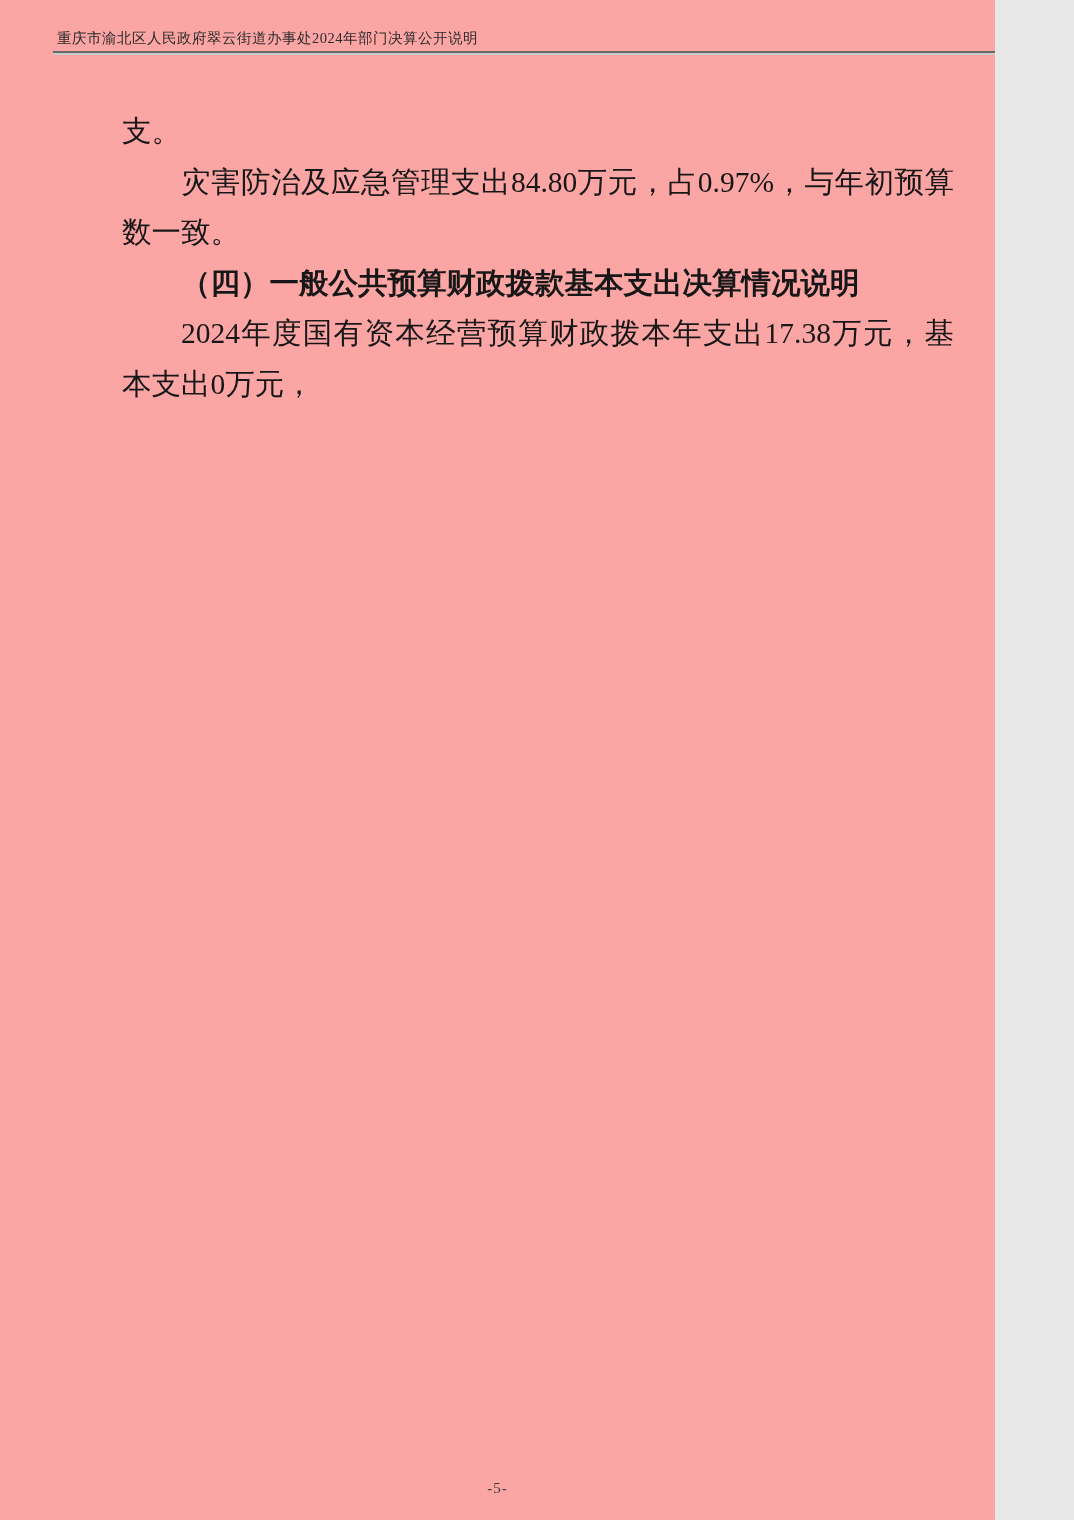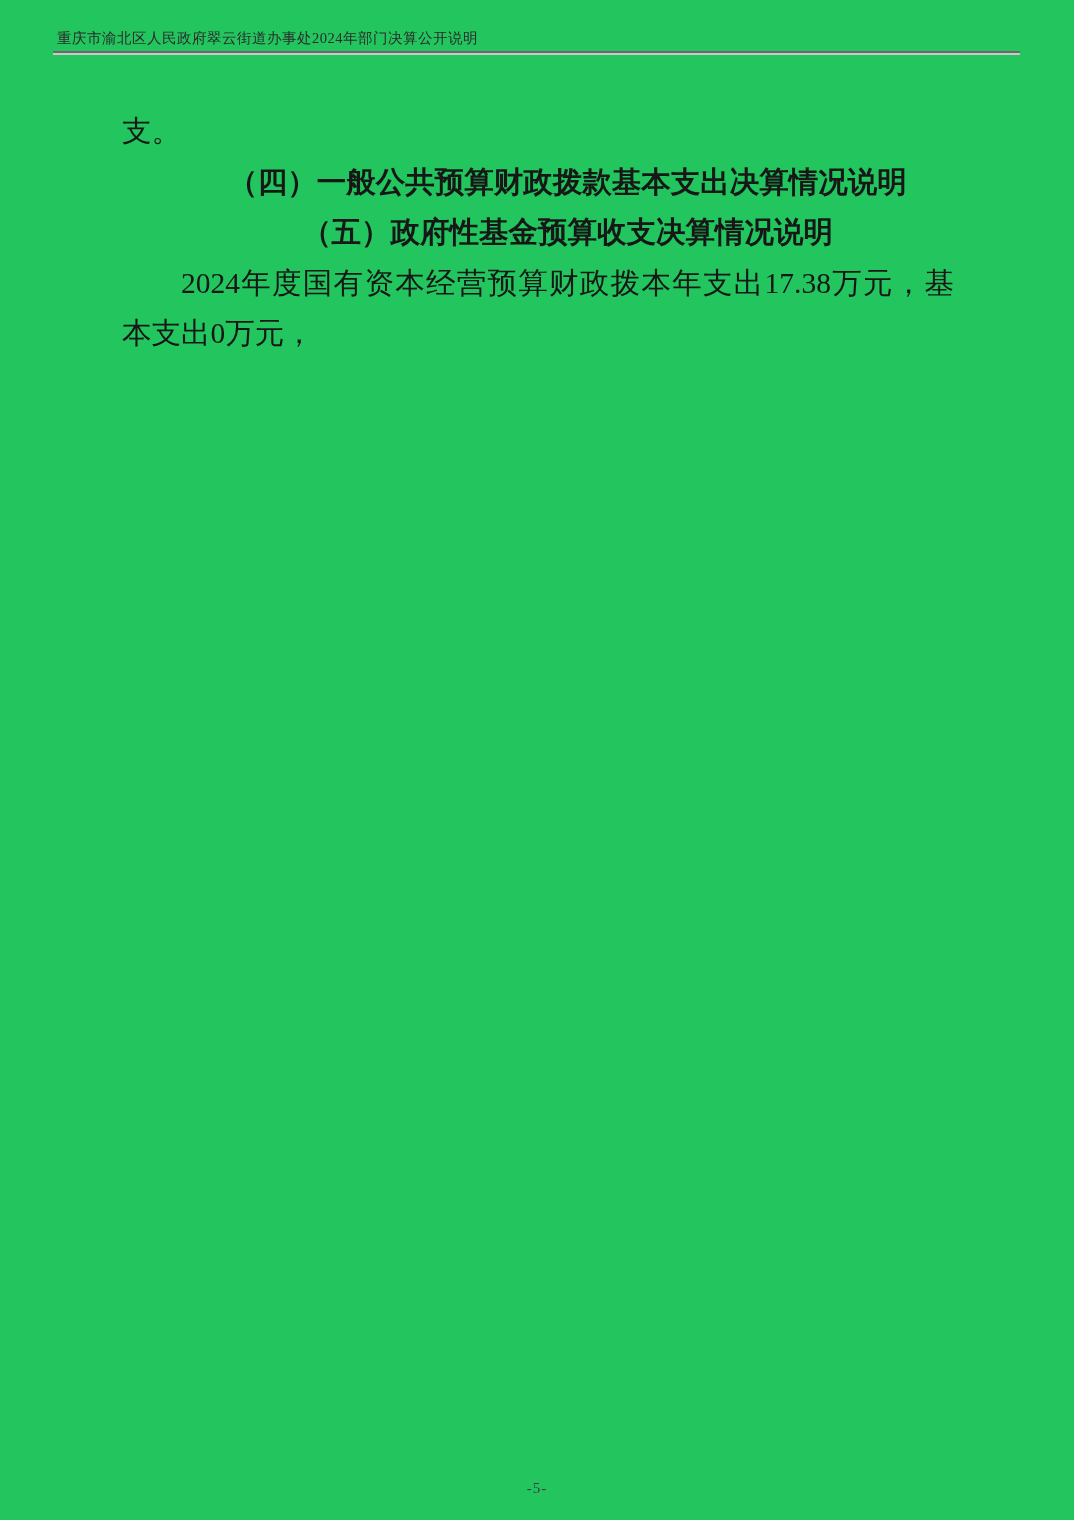--- a/index.html
+++ b/index.html
@@ -2,23 +2,23 @@
 <html><head>
 <meta charset="utf-8">
 <style>
   html, body {
     margin: 0;
     padding: 0;
     background: #e8e8e8;
   }
   .page {
     position: relative;
-    width: 1074px;
+    width: 995px;
     height: 1520px;
-    background: #22c55e;
+    background: #fca5a5;
     overflow: hidden;
     font-family: "Liberation Serif", "DejaVu Serif", serif;
   }
   
   .header-title {
     position: absolute;
     left: 57px;
     top: 29px;
     font-size: 14.5px;
     letter-spacing: 0.5px;
@@ -48,21 +48,21 @@
   }
   .para {
     margin: 0;
     text-indent: 2em;
   }
   .para.continuation {
     text-indent: 0;
   }
   .para.heading {
     font-weight: bold;
-    text-align: center;
+    text-align: left;
   }
   
   .footer {
     position: absolute;
     left: 0;
     right: 0;
     top: 1479px;
     text-align: center;
   }
   .page-number {
@@ -76,22 +76,22 @@
 
 <div class="page">
 
   <div>
     <div class="header-title">重庆市渝北区人民政府翠云街道办事处2024年部门决算公开说明</div>
     <div class="header-rule"></div>
   </div>
 
   <div class="content">
     <p class="para continuation">支。</p>
+    <p class="para">灾害防治及应急管理支出84.80万元，占0.97%，与年初预算数一致。</p>
     <p class="para heading">（四）一般公共预算财政拨款基本支出决算情况说明</p>
-    <p class="para heading">（五）政府性基金预算收支决算情况说明</p>
     <p class="para">2024年度国有资本经营预算财政拨本年支出17.38万元，基本支出0万元，</p>
   </div>
 
   <div class="footer">
     <span class="page-number">-5-</span>
   </div>
 
 </div>
 
 </body></html>

